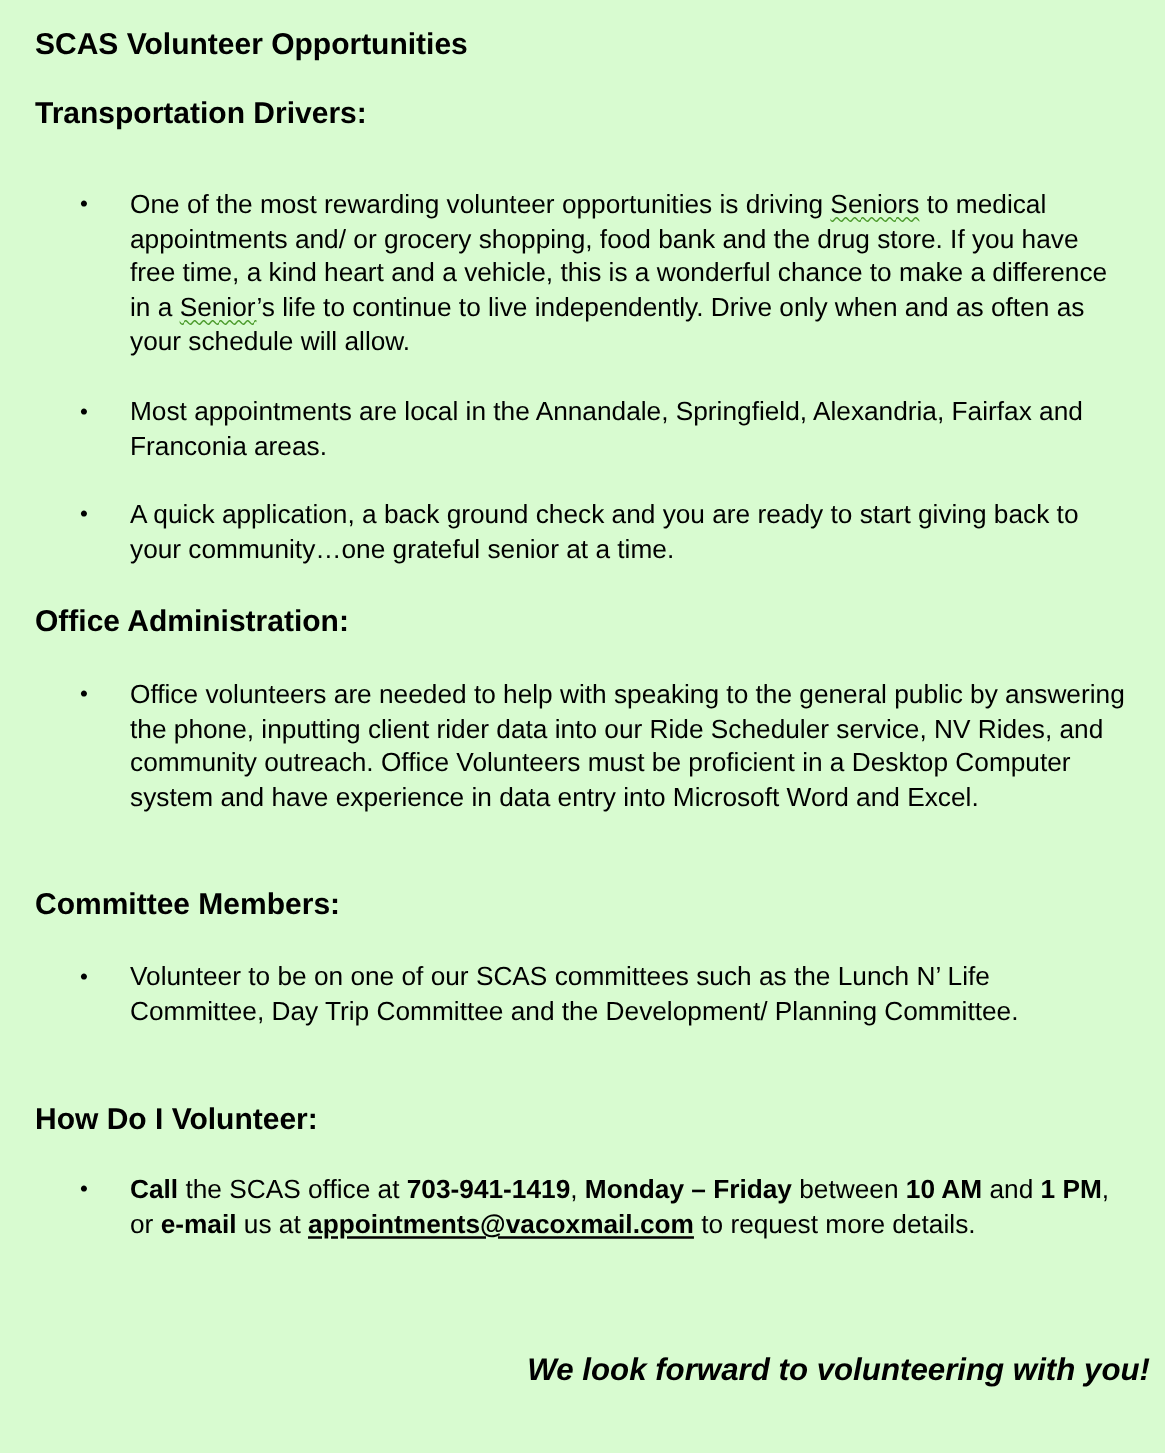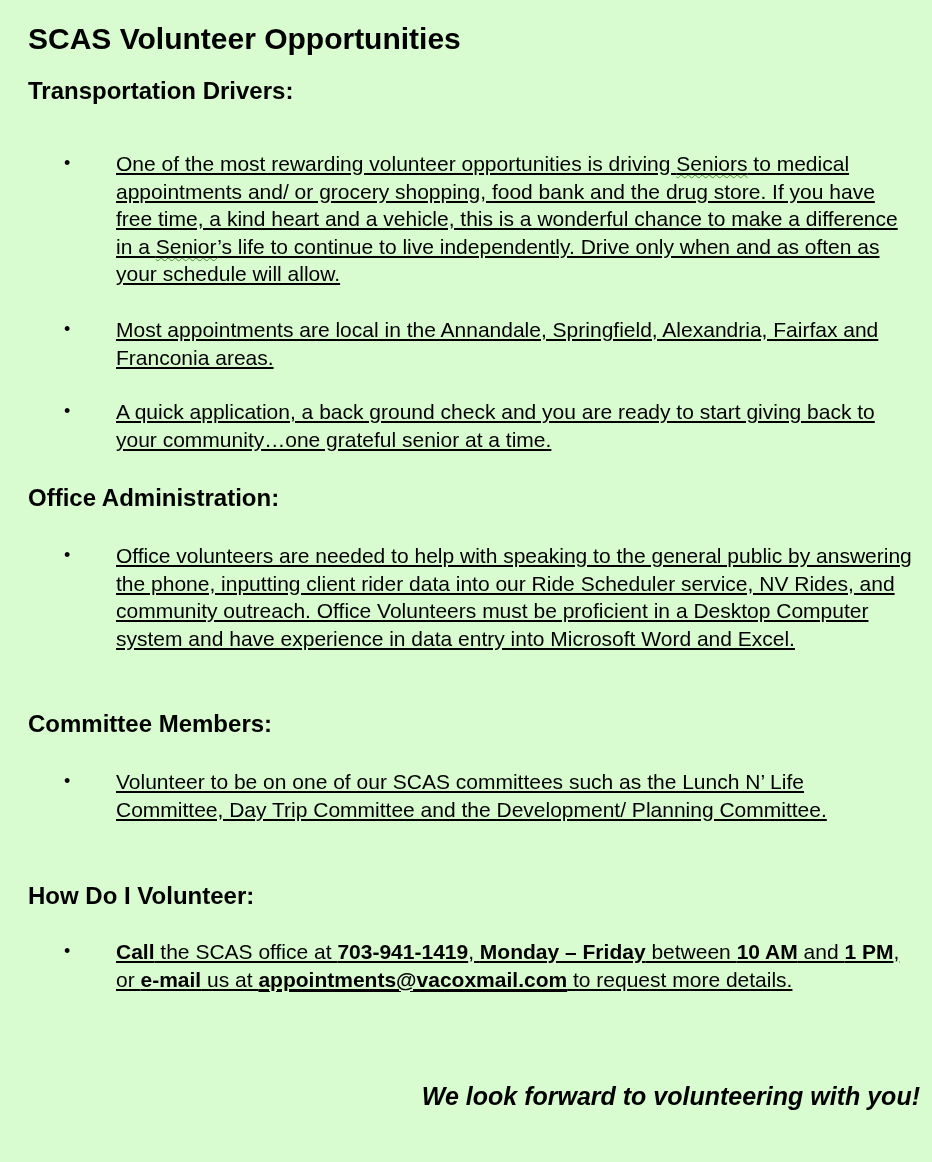--- a/index.html
+++ b/index.html
@@ -19,21 +19,21 @@
       position: absolute;
       left: 0;
       top: 0;
       width: 932px;
       height: 1162px;
     }
     .title {
       position: absolute;
       left: 28px;
       top: 22px;
-      font-size: 30px;
+      font-size: 24px;
       font-weight: bold;
       margin: 0;
       white-space: nowrap;
     }
     .heading {
       position: absolute;
       left: 28px;
       font-size: 24px;
       font-weight: bold;
       margin: 0;
@@ -48,24 +48,23 @@
     }
     .bullet .dot {
       position: absolute;
       left: 0;
       top: 0;
       font-size: 18px;
       line-height: 27.5px;
     }
     .bullet .text {
       position: absolute;
-      left: 52px;
+      left: 40px;
       top: 0;
       width: 800px;
-      text-decoration: underline;
     }
     .squiggle {
       text-decoration: underline wavy #4a9a2a;
       text-decoration-thickness: 1px;
       text-underline-offset: 3px;
     }
     .email {
       text-decoration: underline;
       text-decoration-thickness: 2px;
       text-underline-offset: 3px;

